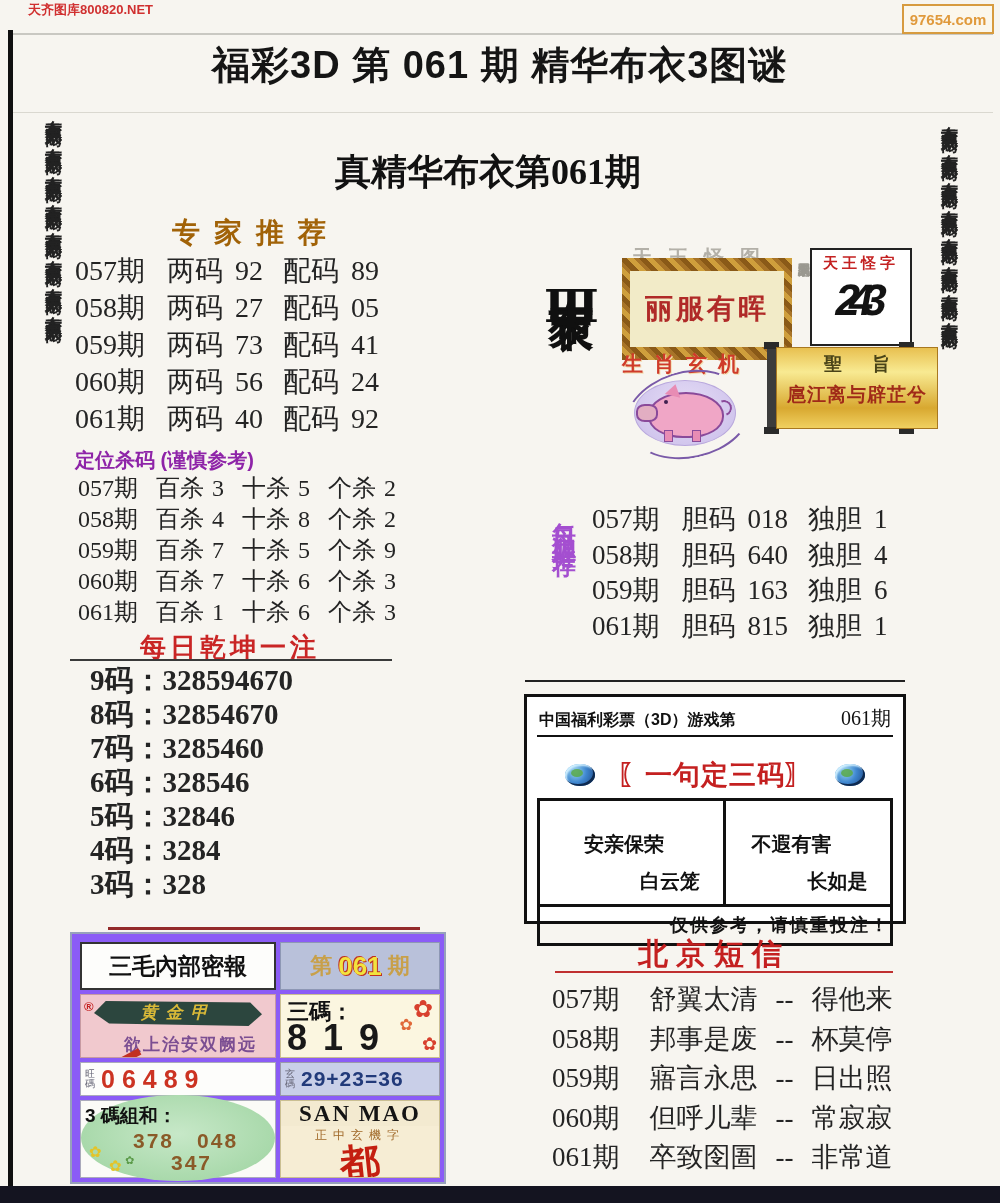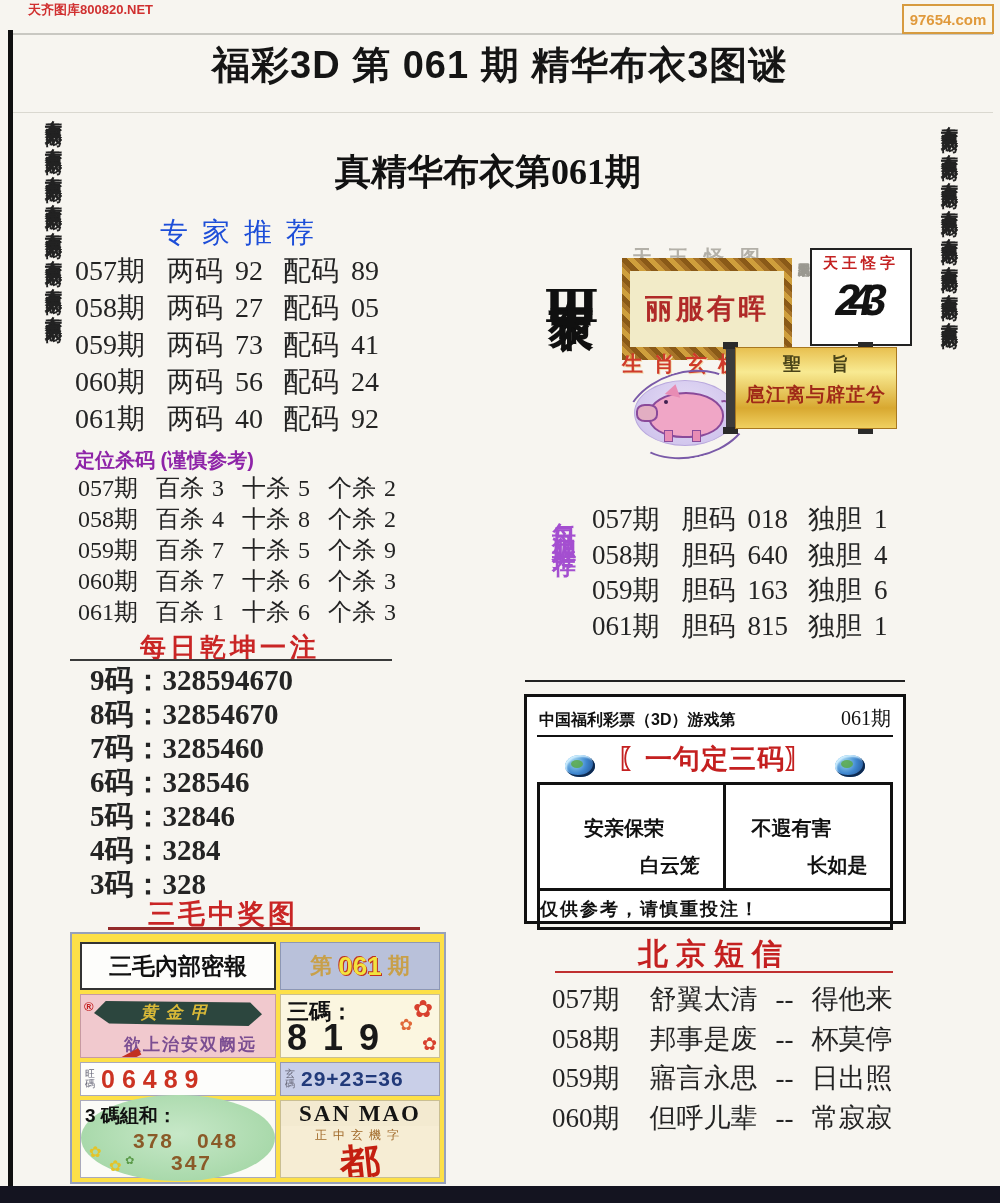--- a/index.html
+++ b/index.html
@@ -17,33 +17,33 @@
   
   .page-title{left:212px;top:40px;font-size:38px;font-weight:800;color:#151515;letter-spacing:1px;}
   
   .side{display:flex;flex-direction:column;gap:14px;}
   .side span{writing-mode:vertical-rl;text-orientation:upright;font-weight:bold;font-size:17px;color:#222;
       font-family:"Liberation Serif","DejaVu Serif",serif;letter-spacing:2px;}
   .side-l{left:42px;top:106px;}
   .side-r{left:938px;top:112px;}
   
   .main-heading{left:335px;top:148px;font-size:36px;font-weight:900;color:#111;}
-  .expert-title{left:160px;top:214px;font-size:28px;font-weight:400;color:#1d4ed8;letter-spacing:14px;}
+  .expert-title{left:172px;top:214px;font-size:28px;font-weight:700;color:#a16207;letter-spacing:14px;}
   .rows{display:flex;flex-direction:column;color:#242424;}
   .expert-rows{left:75px;top:252px;font-size:28px;line-height:37px;}
   .kill-title{left:75px;top:447px;font-size:20px;font-weight:bold;color:#8e24a8;}
   .kill-rows{left:78px;top:473px;font-size:24px;line-height:31px;}
   .qk-title{left:140px;top:630px;font-size:26px;font-weight:bold;color:#c92525;letter-spacing:4px;}
   .qk-rule{left:70px;top:659px;width:322px;height:2px;background:#3a3a3a;}
   .qk-rows{left:90px;top:663px;font-size:29px;line-height:34px;font-weight:600;}
   .ml22{margin-left:22px}.ml20{margin-left:20px}.ml18{margin-left:18px}.ml12{margin-left:12px}.ml8{margin-left:8px}.ml30{margin-left:30px}
   
   .sm-title{left:148px;top:896px;font-size:27px;font-weight:bold;color:#c92525;letter-spacing:3px;}
   .sm-rule{left:108px;top:927px;width:312px;height:3px;background:#932a2a;}
-  .sm-box{left:70px;top:932px;width:376px;height:252px;background:#fde047;border:2px solid #97a1bb;box-sizing:border-box;}
+  .sm-box{left:70px;top:932px;width:376px;height:252px;background:#8b5cf6;border:2px solid #97a1bb;box-sizing:border-box;}
   .cell{position:absolute;box-sizing:border-box;}
   .sm-l1{left:8px;top:8px;width:196px;height:48px;background:#fdfdfb;border:2px solid #333;
       display:flex;align-items:center;justify-content:center;font-size:23px;font-weight:900;color:#111;}
   .sm-r1{left:208px;top:8px;width:160px;height:48px;background:#b9c1da;border:1px solid #8d97b4;
       display:flex;align-items:center;justify-content:center;gap:6px;}
   .sm-r1 .gold{color:#c8a04a;font-size:22px;font-weight:bold;}
   .sm-r1 .num{color:#f2e33e;font-size:26px;font-weight:900;text-shadow:1px 1px 0 #c03020,-1px -1px 0 #c03020;}
   .sm-l2{left:8px;top:60px;width:196px;height:64px;background:#f1c9ce;border:1px solid #c79aa2;overflow:hidden;}
   .reg{position:absolute;left:3px;top:4px;color:#c42020;font-size:13px;font-weight:bold;}
   .banner{position:relative;margin:5px auto 0;width:168px;height:26px;background:#2c463e;
@@ -101,53 +101,53 @@
   .pig-snout{position:absolute;left:8px;top:28px;width:18px;height:14px;border-radius:40%;
       background:#e2aec2;border:2px solid #8a4a9a;}
   .pig-ear{position:absolute;left:38px;top:8px;width:0;height:0;border-left:8px solid transparent;
       border-right:8px solid transparent;border-bottom:12px solid #e88cb4;transform:rotate(14deg);}
   .pig-eye{position:absolute;left:36px;top:24px;width:4px;height:4px;border-radius:50%;background:#402050;}
   .pig-leg1{position:absolute;left:36px;top:54px;width:7px;height:10px;background:#e88cb4;border:1px solid #8a4a9a;}
   .pig-leg2{position:absolute;left:64px;top:54px;width:7px;height:10px;background:#e88cb4;border:1px solid #8a4a9a;}
   .pig-tail{position:absolute;left:88px;top:24px;width:12px;height:12px;border:2px solid #8a4a9a;
       border-radius:50%;border-left-color:transparent;border-bottom-color:transparent;transform:rotate(24deg);}
   
-  .scroll{left:726px;top:344px;width:144px;height:88px;}
+  .scroll{left:767px;top:344px;width:144px;height:88px;}
   .roller{position:absolute;top:0;width:9px;height:88px;background:#3c3c3c;}
   .roller::before,.roller::after{content:"";position:absolute;left:-3px;width:15px;height:7px;background:#2a2a2a;}
   .roller::before{top:-2px;} .roller::after{bottom:-2px;}
   .roller-l{left:0;} .roller-r{right:0;}
   .scroll-body{position:absolute;left:9px;top:3px;width:162px;height:82px;
       background:linear-gradient(180deg,#e8c050 0%,#f8ea92 30%,#d8a830 75%,#f0d060 100%);
       border:1px solid #a87820;box-sizing:border-box;text-align:center;}
   .scroll-title{margin-top:4px;color:#4a4418;font-size:18px;font-weight:900;letter-spacing:30px;padding-left:30px;}
   .scroll-text{margin-top:6px;color:#a02a18;font-size:19px;font-weight:bold;letter-spacing:1px;}
   
   .dandu-label{left:548px;top:503px;writing-mode:vertical-rl;text-orientation:upright;color:#a44fd0;
       font-size:24px;font-weight:bold;letter-spacing:6px;}
   .dandu-rows{left:592px;top:502px;font-size:27px;line-height:35.5px;}
   .mid-rule{left:525px;top:680px;width:380px;height:2px;background:#222;}
   
   .yiju{left:524px;top:694px;width:382px;height:230px;background:#fff;border:3px solid #111;box-sizing:border-box;padding:6px 10px;}
   .yiju-head{display:flex;justify-content:space-between;align-items:baseline;border-bottom:2px solid #111;padding:2px 2px 3px 2px;}
   .yiju-head .l{font-size:16px;font-weight:bold;color:#111;}
   .yiju-head .r{font-size:20px;color:#111;font-family:"Liberation Serif","DejaVu Serif",serif;}
-  .yiju-title-row{display:flex;align-items:flex-end;justify-content:center;gap:22px;margin-top:4px;}
+  .yiju-title-row{display:flex;align-items:center;justify-content:center;gap:22px;margin-top:20px;}
   .globe{width:30px;height:22px;border-radius:50%;
       background:radial-gradient(circle at 35% 35%,#9fd8ef 0%,#3f87d0 45%,#1a3f7a 100%);
       box-shadow:inset -2px -2px 0 #0e2a50,inset 2px 2px 2px #d0f0ff;position:relative;}
   .globe::after{content:"";position:absolute;left:6px;top:5px;width:12px;height:8px;border-radius:50%;background:#58a848;opacity:.85;}
   .yiju-title{color:#c42020;font-size:27px;font-weight:900;letter-spacing:1px;}
   .yiju-inner{border:3px solid #111;margin-top:5px;height:148px;box-sizing:border-box;display:flex;flex-direction:column;}
   .yiju-grid{flex:1;display:flex;}
   .yiju-col{flex:1;padding:30px 0 0 26px;box-sizing:border-box;}
   .yiju-col.first{border-right:3px solid #111;padding-left:44px;}
   .phrase{font-size:20px;font-weight:bold;color:#111;}
   .answer{font-size:20px;font-weight:bold;color:#111;margin:10px 0 0 56px;}
-  .yiju-foot{border-top:3px solid #111;text-align:left;font-size:18px;font-weight:900;color:#111;
+  .yiju-foot{border-top:3px solid #111;text-align:right;font-size:18px;font-weight:900;color:#111;
       height:36px;line-height:36px;letter-spacing:2px;}
   
   .bj-title{left:638px;top:934px;font-size:30px;font-weight:900;color:#c42020;letter-spacing:8px;}
   .bj-rule{left:555px;top:971px;width:338px;height:2px;background:#c03030;}
   .bj-rows{left:552px;top:980px;font-size:27px;line-height:39.5px;}
   
   .bottom-bar{left:0;top:1186px;width:1000px;height:17px;background:#141420;}
   .bottom-site{position:absolute;left:28px;top:1px;color:#d03030;font-size:13px;font-weight:bold;}
 </style>
 </head>
@@ -209,21 +209,20 @@
   <div class="abs rows qk-rows serif">
     <div><span>9码：</span><span>328594670</span></div>
     <div><span>8码：</span><span>32854670</span></div>
     <div><span>7码：</span><span>3285460</span></div>
     <div><span>6码：</span><span>328546</span></div>
     <div><span>5码：</span><span>32846</span></div>
     <div><span>4码：</span><span>3284</span></div>
     <div><span>3码：</span><span>328</span></div>
   </div>
 
-  <div class="abs sm-title">三毛中奖图</div>
   <div class="abs sm-rule"></div>
   <div class="abs sm-box">
     <div class="cell sm-l1">三毛內部密報</div>
     <div class="cell sm-r1">
       <span class="gold">第</span>
       <span class="num">061</span>
       <span class="gold">期</span>
     </div>
     <div class="cell sm-l2">
       <span class="reg">®</span>
@@ -332,18 +331,19 @@
     </div>
   </div>
 
   <div class="abs bj-title">北京短信</div>
   <div class="abs bj-rule"></div>
   <div class="abs rows bj-rows serif">
     <div><span>057期</span><span class="ml30">舒翼太清</span><span class="ml18">--</span><span class="ml18">得他来</span></div>
     <div><span>058期</span><span class="ml30">邦事是废</span><span class="ml18">--</span><span class="ml18">杯莫停</span></div>
     <div><span>059期</span><span class="ml30">寤言永思</span><span class="ml18">--</span><span class="ml18">日出照</span></div>
     <div><span>060期</span><span class="ml30">但呼儿辈</span><span class="ml18">--</span><span class="ml18">常寂寂</span></div>
+    <div><span>061期</span><span class="ml30">卒致囹圄</span><span class="ml18">--</span><span class="ml18">非常道</span></div>
   </div>
 
   <div class="abs bottom-bar"></div>
   <div class="abs bottom-site">天齐图库800820.NET</div>
 
 </div>
 
 </body></html>

